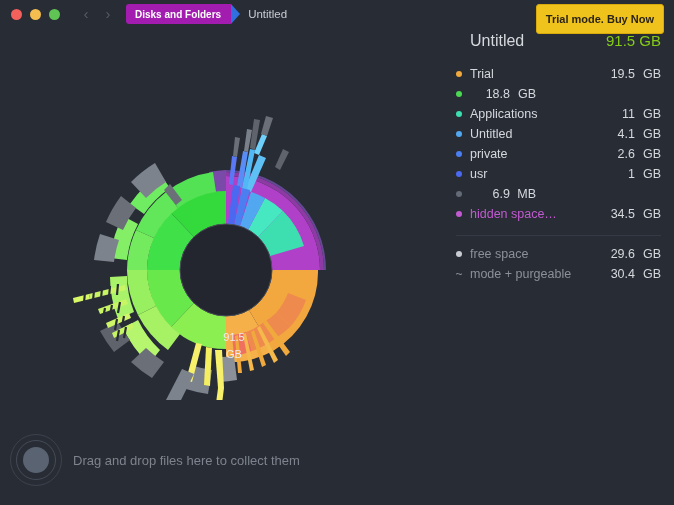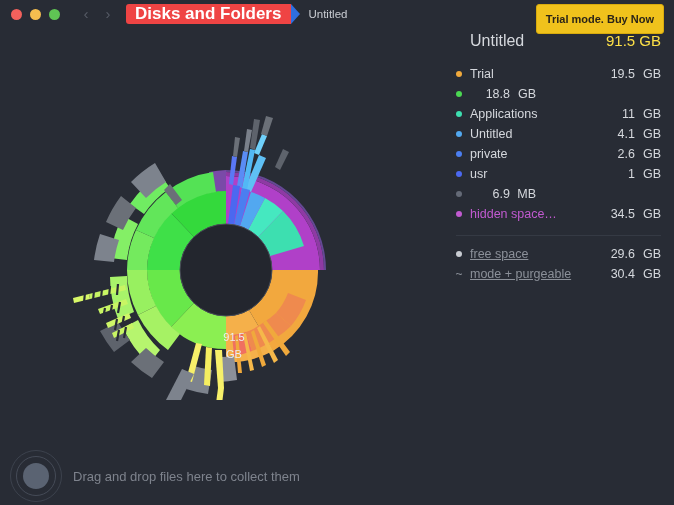--- a/index.html
+++ b/index.html
@@ -17,63 +17,63 @@
   .light{width:11px;height:11px;border-radius:50%;}
   .light.red{background:#f2615c;}
   .light.yellow{background:#f4bd4f;}
   .light.green{background:#5fc454;}
 
   .navarrows{position:absolute;left:80px;top:5px;display:flex;gap:10px;color:#565b66;
     font-size:15px;line-height:18px;}
   .navarrows span{display:block;width:12px;text-align:center;}
 
   .crumbs{position:absolute;left:126px;top:4px;height:20px;display:flex;align-items:center;}
-  .crumb-active{position:relative;height:20px;background:#ef4444;color:#fff;
-    font-size:17px;font-weight:bold;display:flex;align-items:center;
+  .crumb-active{position:relative;height:20px;background:#a21caf;color:#fff;
+    font-size:10px;font-weight:bold;display:flex;align-items:center;
     padding:0 10px 0 9px;border-radius:3px 0 0 3px;white-space:nowrap;}
   .crumb-active:after{content:"";position:absolute;right:-9px;top:0;
     width:0;height:0;border-top:10px solid transparent;border-bottom:10px solid transparent;
     border-left:9px solid #2f6fe0;}
   .crumb-plain{color:#c9ccd2;font-size:11.5px;margin-left:17px;white-space:nowrap;}
 
   .trial{position:absolute;right:10px;top:4px;height:20px;background:#f0c21c;
     color:#2a2418;font-size:11px;font-weight:bold;border-radius:3px;
     display:flex;align-items:center;padding:4px 9px;white-space:nowrap;
     border:1px solid #d8ab0d;}
 
   
   .panel{position:absolute;left:456px;top:32px;width:205px;}
   .panel-head{display:flex;justify-content:space-between;align-items:baseline;
     font-size:16px;color:#d5d8dd;margin-bottom:14px;padding-left:14px;}
-  .panel-head .val{font-size:15px;color:#fde047;}
+  .panel-head .val{font-size:15px;color:#84cc16;}
 
   .row{display:flex;align-items:center;height:20px;font-size:12.5px;color:#d5d8dd;}
   .dot{width:6px;height:6px;border-radius:50%;flex:0 0 6px;margin-right:8px;}
   .row .label{flex:1 1 auto;white-space:nowrap;overflow:hidden;}
   .row .amt{flex:0 0 auto;display:flex;justify-content:flex-end;width:66px;}
   .row .amt .num{text-align:right;min-width:34px;}
   .row .amt .unit{width:26px;text-align:right;}
   .row.dim .label{color:#787d88;}
   .row.dim .dot{background:#646a76;}
   .row.hidden-row .label{color:#c15ad0;}
 
   .sep{height:1px;background:#353a44;margin:11px 0 8px 0;}
-  .row.free .label{color:#8b9099;text-decoration:underline;}
+  .row.free .label{color:#8b9099;}
   .tilde{width:6px;margin-right:8px;color:#8b9099;font-size:12px;
     display:flex;align-items:center;justify-content:center;flex:0 0 6px;}
   .dot.white{background:#c9ccd2;}
 
   
   .chart{position:absolute;left:20px;top:100px;width:320px;height:300px;}
   .chart svg{display:block;}
   .center-label{position:absolute;left:183px;top:229px;width:62px;text-align:center;
     color:#eceef1;font-size:11px;line-height:17px;pointer-events:none;}
 
   
-  .dropzone{position:absolute;left:10px;top:450px;display:flex;align-items:center;}
+  .dropzone{position:absolute;left:10px;top:434px;display:flex;align-items:center;}
   .rings{width:50px;height:50px;border-radius:50%;border:1px solid #3c424d;
     display:flex;align-items:center;justify-content:center;}
   .rings .r2{width:38px;height:38px;border-radius:50%;border:1px solid #454b57;
     display:flex;align-items:center;justify-content:center;}
   .rings .r3{width:26px;height:26px;border-radius:50%;background:#5a6372;}
   .drop-text{margin-left:11px;color:#7e838d;font-size:13px;white-space:nowrap;}
 </style>
 </head>
 <body>
 

